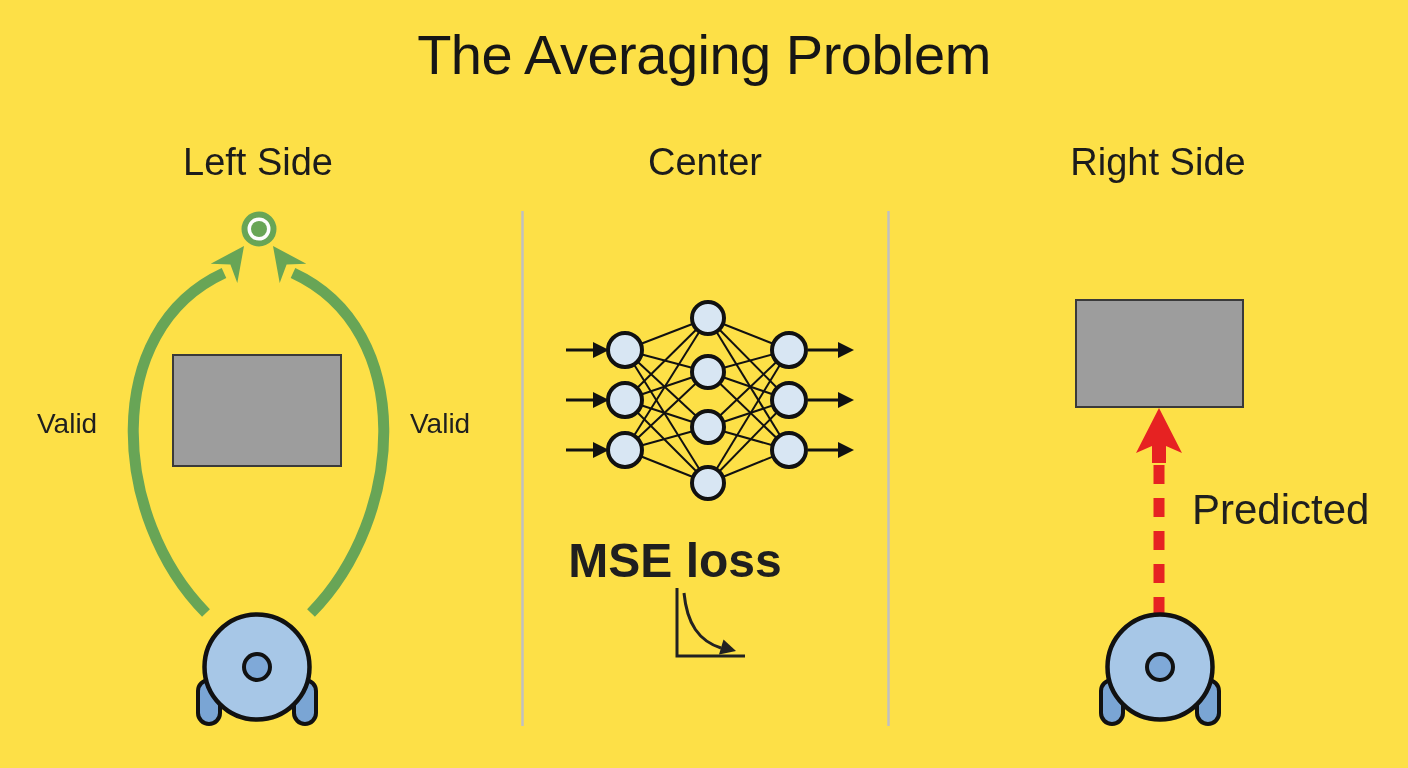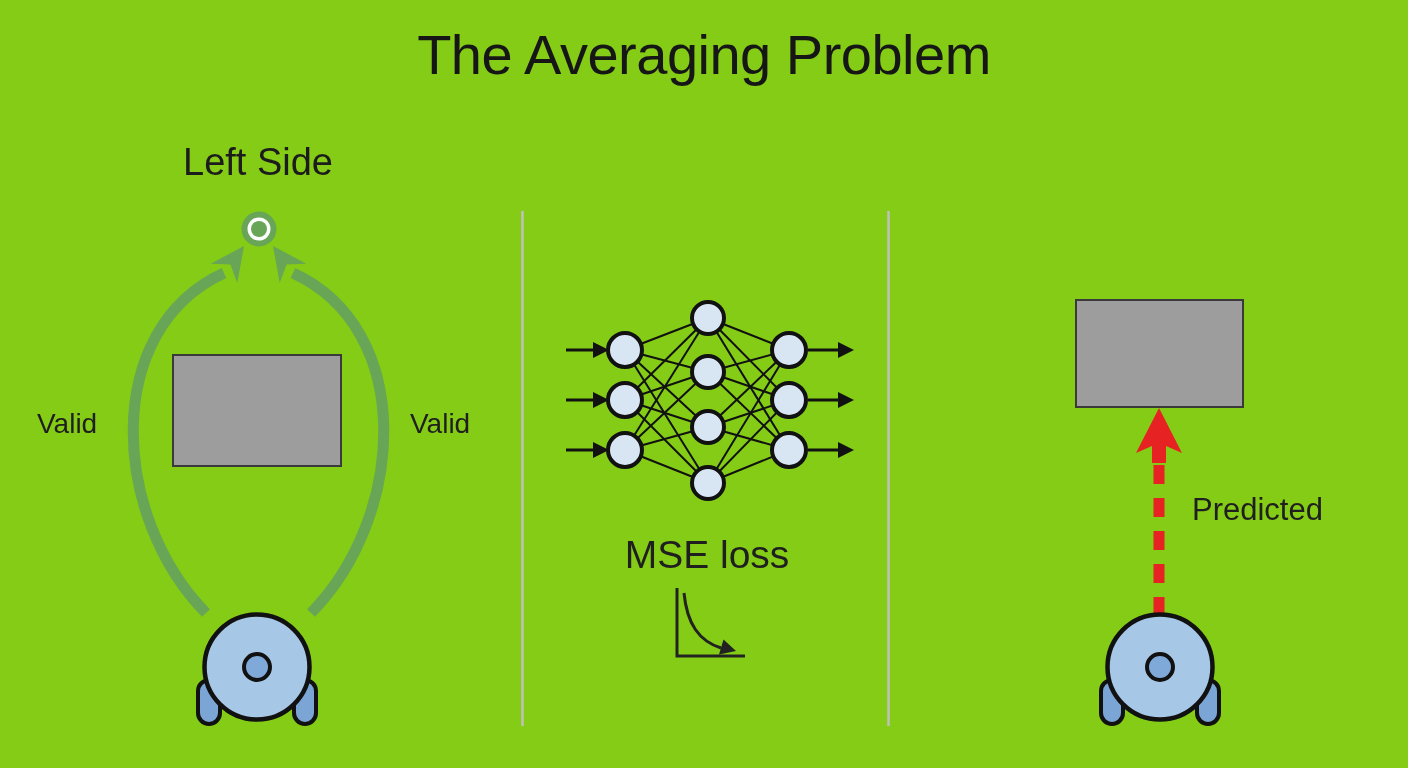--- a/index.html
+++ b/index.html
@@ -1,20 +1,20 @@
 <!DOCTYPE html>
 <html><head>
 <meta charset="utf-8">
 <style>
   html,body { margin:0; padding:0; }
   .stage {
     position: relative;
     width: 1408px;
     height: 768px;
-    background: #84cc16;
+    background: #fde047;
     overflow: hidden;
     font-family: "Liberation Sans", sans-serif;
     color: #1f1f1f;
   }
   .stage svg.layer {
     position: absolute;
     left: 0; top: 0;
   }
   .txt { position: absolute; white-space: nowrap; }
   .title {
@@ -36,28 +36,28 @@
   .heading.h-center { left: 705px; }
   .heading.h-right  { left: 1158px; }
   .valid {
     top: 408px;
     font-size: 28px;
     font-weight: 400;
   }
   .valid.v-left  { left: 37px; }
   .valid.v-right { left: 410px; }
   .mse {
-    top: 533px; left: 707px;
+    top: 533px; left: 675px;
     transform: translateX(-50%);
-    font-size: 39px;
-    font-weight: 400;
+    font-size: 48px;
+    font-weight: 700;
   }
   .predicted {
     top: 489px; left: 1192px;
-    font-size: 31px;
+    font-size: 42px;
     line-height: 41px;
     font-weight: 400;
     white-space: normal;
   }
   .predicted div { white-space: nowrap; }
 </style>
 </head>
 <body>
 
 <div class="stage">
@@ -173,20 +173,22 @@
         <polygon points="1159,408 1182,453 1166,446 1166,463 1152,463 1152,446 1136,453" fill="#e62222"></polygon>
       </g>
 
       <use href="#robot" x="1160" y="667"></use>
     </g>
   </svg>
 
   <div class="txt title">The Averaging Problem</div>
 
   <div class="txt heading h-left">Left Side</div>
+  <div class="txt heading h-center">Center</div>
+  <div class="txt heading h-right">Right Side</div>
 
   <div class="txt valid v-left">Valid</div>
   <div class="txt valid v-right">Valid</div>
 
   <div class="txt mse">MSE loss</div>
 
   <div class="txt predicted">
     <div>Predicted</div>
   </div>
 

